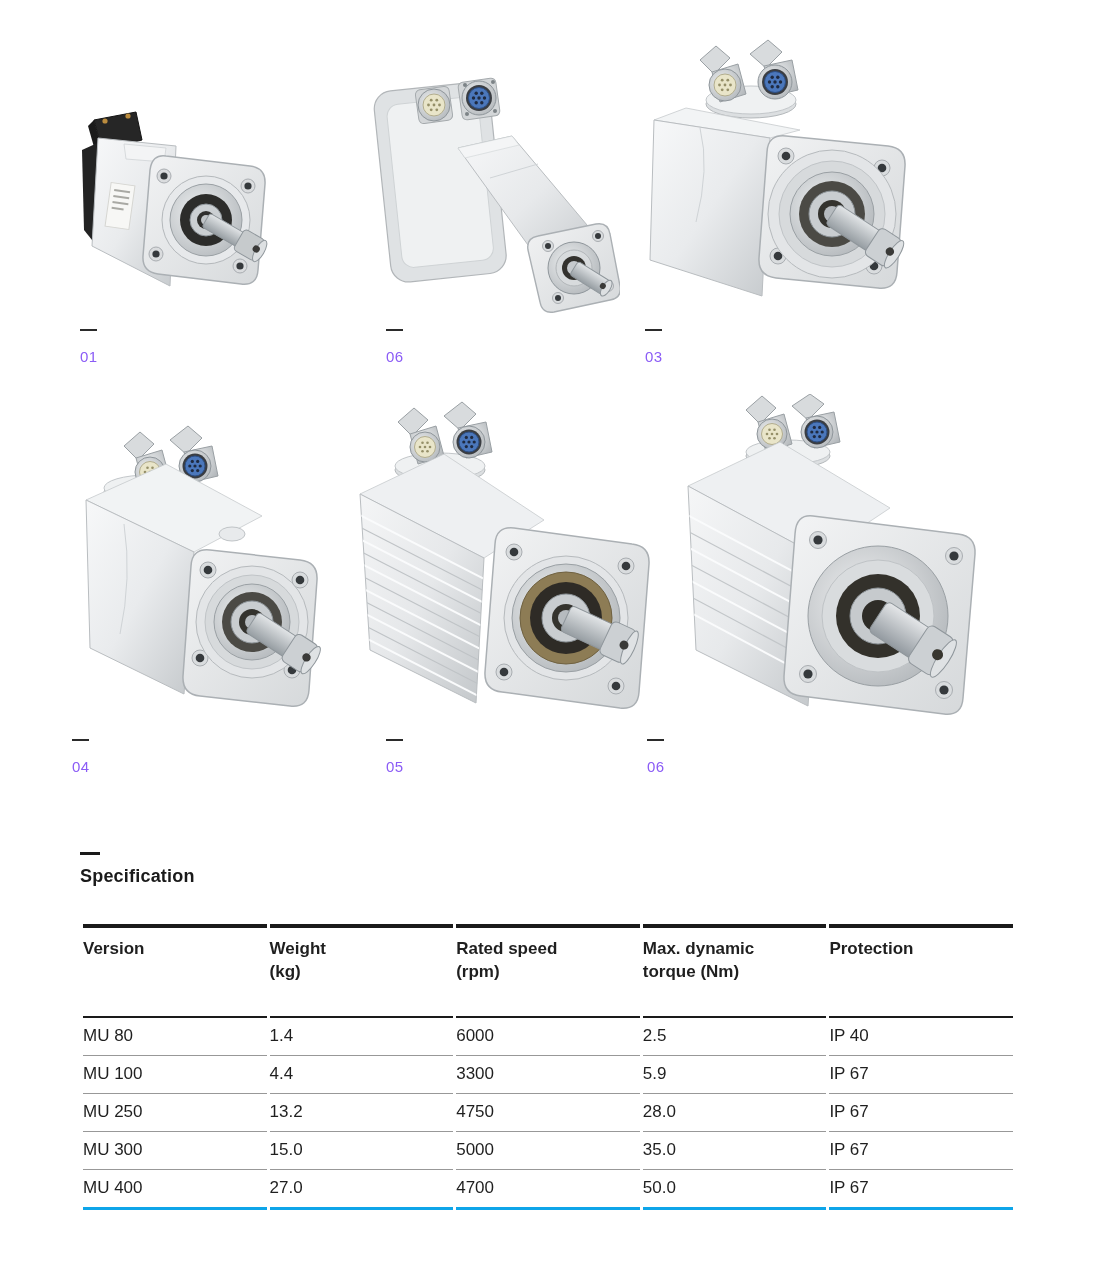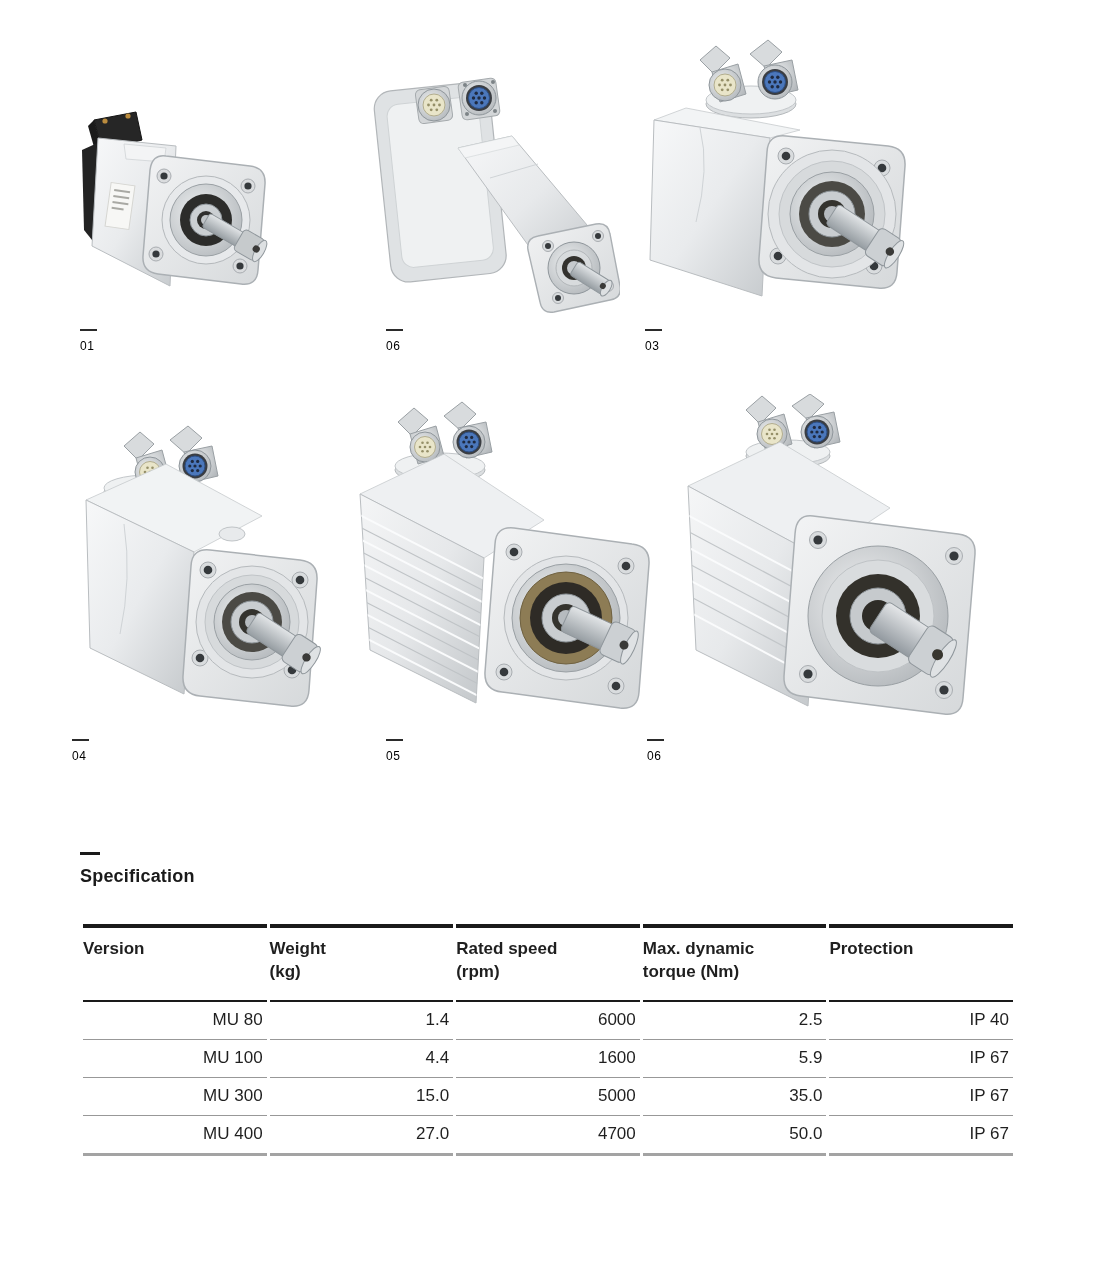--- a/index.html
+++ b/index.html
@@ -9,45 +9,45 @@
     background:#ffffff;
     font-family:"Liberation Sans","DejaVu Sans",sans-serif;
     color:#1a1a1a;
     overflow:hidden;
   }
   .motor{position:absolute;margin:0;padding:0;}
   .motor .art,.motor svg{width:100%;height:100%;display:block;}
   .caption{position:absolute;}
   .caption .dash{display:block;width:17px;height:2px;background:#2b2b2b;}
   .caption .num{
-    display:block;margin-top:8px;
-    font-size:12px;color:#000000;letter-spacing:.5px;
+    display:block;margin-top:17px;
+    font-size:15px;color:#8b5cf6;letter-spacing:.5px;
   }
   .spec-head{position:absolute;left:80px;top:852px;}
   .spec-head .dash{display:block;width:20px;height:3px;background:#1a1a1a;}
   .spec-head h2{
     margin:11px 0 0 0;font-size:18px;font-weight:bold;color:#1a1a1a;
     letter-spacing:.2px;
   }
   table.spec{
     position:absolute;left:80px;top:924px;
     width:936px;table-layout:fixed;
     border-collapse:separate;border-spacing:3px 0;
     font-size:17px;color:#1f1f1f;
   }
   table.spec th{
     text-align:left;vertical-align:top;font-weight:bold;
     border-top:4px solid #1a1a1a;border-bottom:2px solid #1a1a1a;
-    padding:10px 4px 16px 0;line-height:1.35;white-space:pre-line;
+    padding:10px 4px 32px 0;line-height:1.35;white-space:pre-line;
   }
   table.spec td{
     border-bottom:1px solid #989898;
-    padding:7px 4px 7px 0;line-height:1.35;text-align:right;
+    padding:7px 4px 7px 0;line-height:1.35;
   }
-  table.spec tr:last-child td{border-bottom:3px solid #a3a3a3;margin-top:8px;}
+  table.spec tr:last-child td{border-bottom:3px solid #0ea5e9;margin-top:8px;}
 </style>
 </head>
 <body>
 
 <div class="page">
 
   <figure class="motor" style="left:78px;top:88px;width:242px;height:224px">
     <div class="art">
     <svg viewBox="0 0 242 224" xmlns="http://www.w3.org/2000/svg">
       <defs>
@@ -678,22 +678,29 @@
         <tr>
           <td>MU 80</td>
           <td>1.4</td>
           <td>6000</td>
           <td>2.5</td>
           <td>IP 40</td>
         </tr>
         <tr>
           <td>MU 100</td>
           <td>4.4</td>
-          <td>1600</td>
+          <td>3300</td>
           <td>5.9</td>
+          <td>IP 67</td>
+        </tr>
+        <tr>
+          <td>MU 250</td>
+          <td>13.2</td>
+          <td>4750</td>
+          <td>28.0</td>
           <td>IP 67</td>
         </tr>
         <tr>
           <td>MU 300</td>
           <td>15.0</td>
           <td>5000</td>
           <td>35.0</td>
           <td>IP 67</td>
         </tr>
         <tr>

